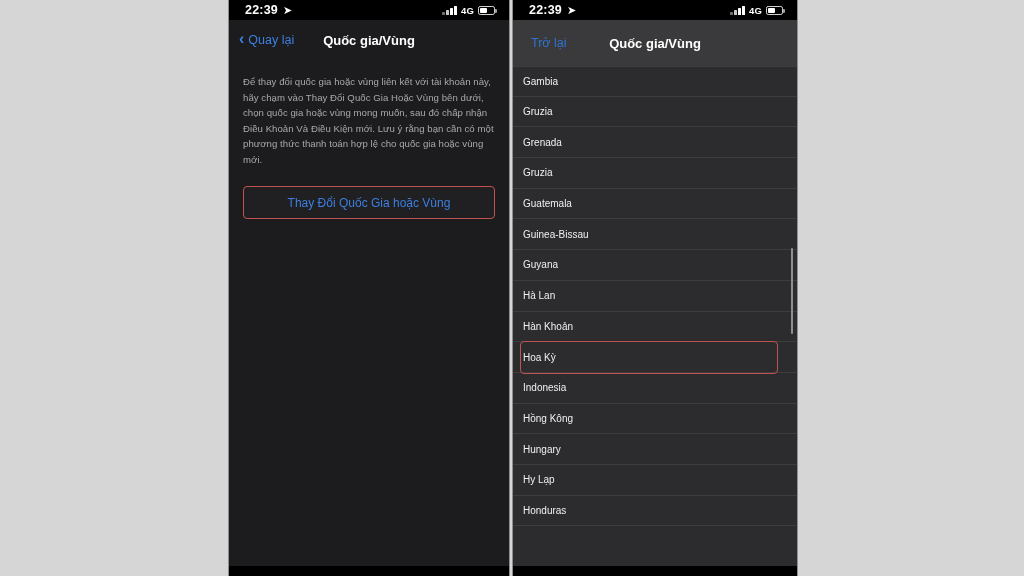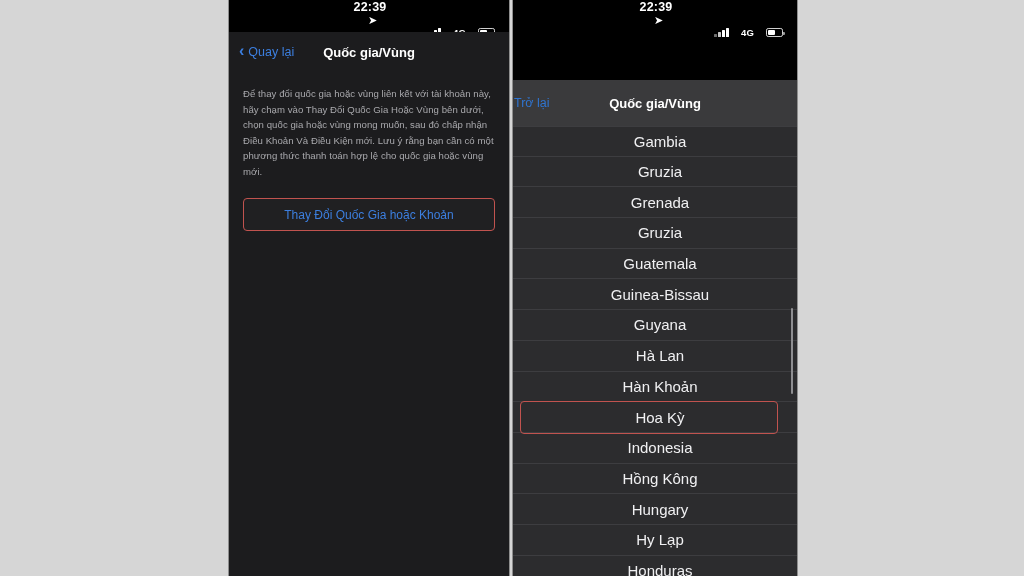--- a/index.html
+++ b/index.html
@@ -16,33 +16,33 @@
     position:absolute; top:0; height:576px;
     background:#000; overflow:hidden;
     border-left:1px solid #8e8e8e;
     border-right:1px solid #8e8e8e;
   }
   #phone-left  { left:228px; width:282px; }
   #phone-right { left:512px; width:286px; }
 
   
   .statusbar {
-    position:relative; height:32px; background:#000;
+    position:relative; height:20px; background:#000;
     display:flex; align-items:center;
-    padding:0 14px 0 16px; color:#fff;flex-direction:column;
+    padding:0 14px 0 16px; color:#fff;
   }
   .sb-time {
     font-size:12.5px; font-weight:bold; letter-spacing:.2px;
   }
   .sb-loc {
     margin-left:5px; font-size:11px; display:inline-block;
     transform:rotate(0deg);
   }
   .sb-right {
-    margin-left:auto; display:flex; align-items:center; gap:12px;
+    margin-left:auto; display:flex; align-items:center; gap:4px;
   }
   .bars { display:flex; align-items:flex-end; gap:1.5px; height:9px; }
   .bars i { display:block; width:2.5px; background:#fff; border-radius:.5px; }
   .bars i:nth-child(1){ height:3px;  background:#6e6e6e;}
   .bars i:nth-child(2){ height:5px;  background:#c9c9c9;}
   .bars i:nth-child(3){ height:7px; }
   .bars i:nth-child(4){ height:9px; }
   .sb-net { font-size:9.5px; font-weight:bold; letter-spacing:.2px; }
   .batt {
     position:relative; width:17px; height:9px;
@@ -88,39 +88,38 @@
     border:1.4px solid #c1534f; border-radius:4px;
     height:33px; display:flex; align-items:center; justify-content:center;
     background:#202022;
   }
   .cta-text { color:#3c7fe0; font-size:12px; cursor:pointer; }
 
   
   .nav-right {
     height:46px; background:#3a3a3c;
     display:flex; align-items:center; position:relative;
-    padding-left:1px;
-    margin-top:48px;
+    padding-left:18px;
   }
   .back-btn-r { color:#2f74d0; font-size:12.5px; cursor:pointer; }
   .nav-title-r {
     position:absolute; left:0; right:0; text-align:center;
     color:#fff; font-size:13px; font-weight:bold; pointer-events:none;
   }
 
   
   .list {
     position:relative; background:#2c2c2e;
     height:calc(576px - 76px); overflow:hidden;
   }
   .row {
     height:30.7px; display:flex; align-items:center;
-    padding-left:10px; color:#f0f0f2; font-size:15px;
+    padding-left:10px; color:#f0f0f2; font-size:10px;
     border-bottom:1px solid #3d3d40;
-    cursor:pointer; position:relative;justify-content:center;
+    cursor:pointer; position:relative;
   }
   .row.first { border-top:1px solid #3d3d40; }
   .row-hi {
     position:absolute; left:7px; top:354px;
     width:258px; height:33px;
     border:1.4px solid #c1534f; border-radius:4px;
     pointer-events:none;
   }
   .scrollbar {
     position:absolute; right:4px; top:182px;
@@ -156,21 +155,21 @@
       <span class="back-btn">
         <span class="chev">‹</span>
         <span>Quay lại</span>
       </span>
       <span class="nav-title-l">Quốc gia/Vùng</span>
     </div>
 
     <div class="left-body">
       <p class="para">Để thay đổi quốc gia hoặc vùng liên kết với tài khoản này, hãy chạm vào Thay Đổi Quốc Gia Hoặc Vùng bên dưới, chọn quốc gia hoặc vùng mong muốn, sau đó chấp nhận Điều Khoản Và Điều Kiện mới. Lưu ý rằng bạn cần có một phương thức thanh toán hợp lệ cho quốc gia hoặc vùng mới.</p>
       <div class="cta-wrap">
-        <span class="cta-text">Thay Đổi Quốc Gia hoặc Khoản</span>
+        <span class="cta-text">Thay Đổi Quốc Gia hoặc Vùng</span>
       </div>
     </div>
   </div>
 
   <div class="phone" id="phone-right">
 
     <div class="statusbar">
       <span class="sb-time">22:39</span>
       <span class="sb-loc">➤</span>
       <span class="sb-right">

